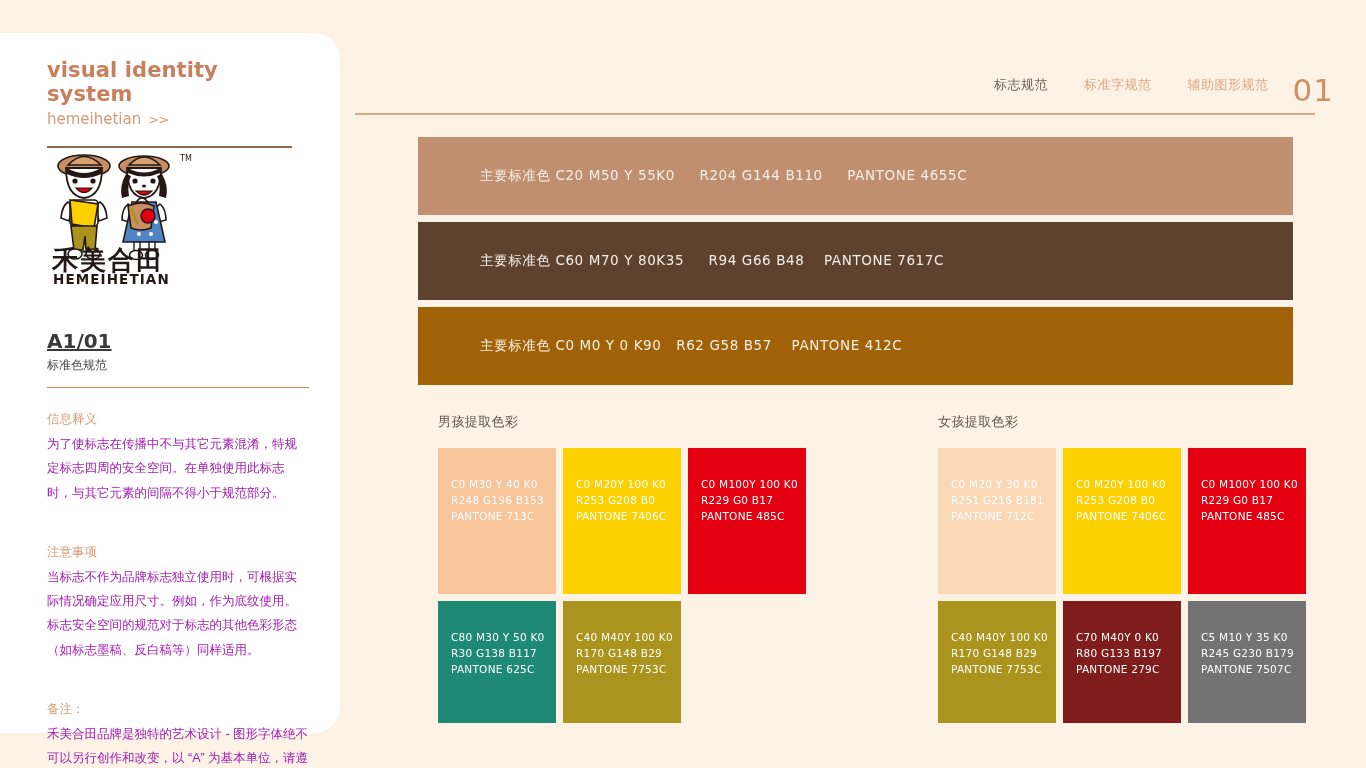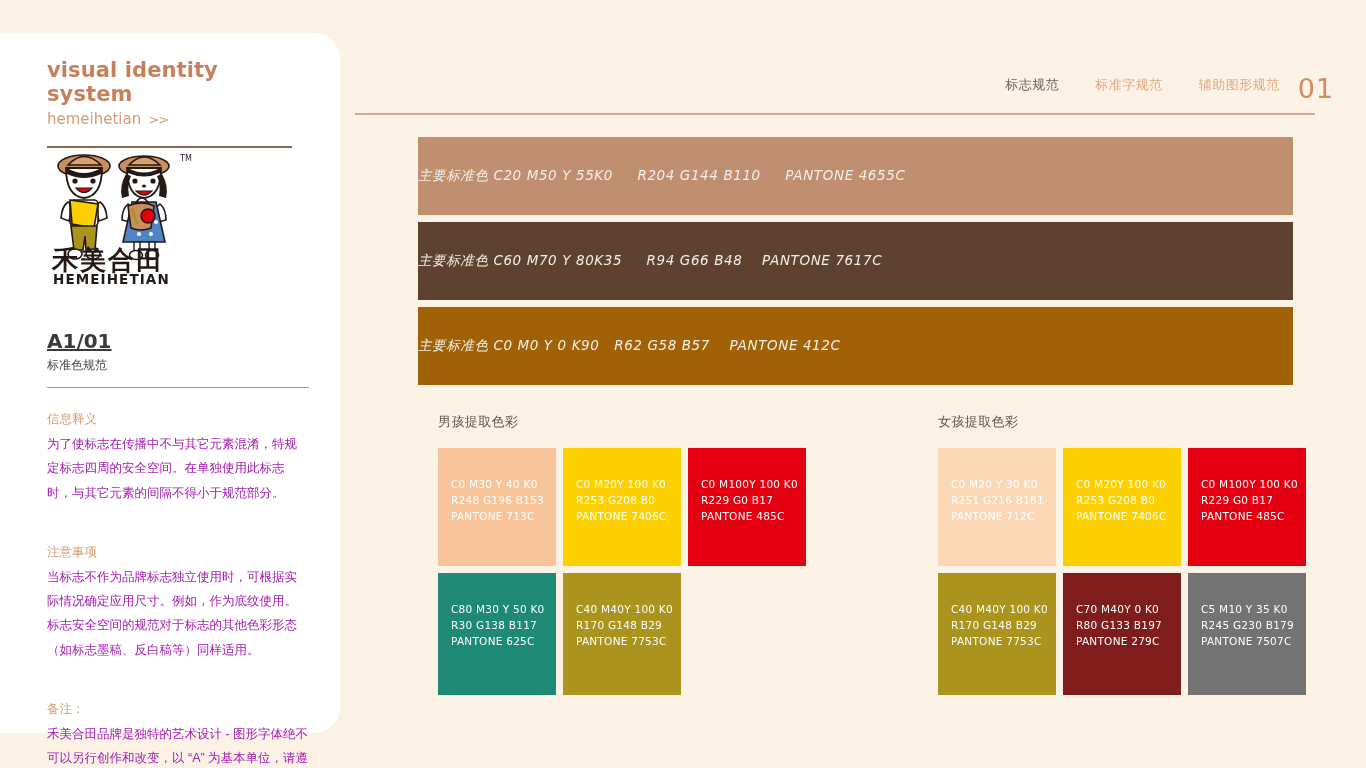--- a/index.html
+++ b/index.html
@@ -45,46 +45,46 @@
   .sec{ margin-top:20px; }
   .sec-head{ font-size:12.5px; color:#d79a74; line-height:1.9; }
   .sec-body{ font-size:12.5px; color:#a21caf; line-height:1.95; }
   .gap{ height:16px; }
 
   
   #topnav{ position:absolute; right:32px; top:76px; display:flex; align-items:flex-start; gap:0; }
   .nav-item{ font-size:13px; color:#e0a87f; padding:0 18px; letter-spacing:.5px; }
   .nav-item.active{ color:#6b6560; }
   #page-num{
-    font-size:27px; color:#d08e63; margin-left:0; line-height:.95;
+    font-size:31px; color:#d08e63; margin-left:6px; line-height:.95;
     font-family:"DejaVu Sans", sans-serif; letter-spacing:1px;
   }
   #header-rule{
     position:absolute; left:355px; top:113px; width:960px; height:2px;
     background:#dca985;
   }
 
   
   #bars{ position:absolute; left:418px; top:137px; width:875px; }
   .bar{
     height:78px; display:flex; align-items:center; margin-bottom:7px;
     color:#f6efe8; font-size:13.5px; letter-spacing:.6px;
     font-family:"DejaVu Sans", sans-serif;
   }
-  .bar .txt{ white-space:pre;font-style:italic; }
+  .bar .txt{ padding-left:62px; white-space:pre; }
 
   
   #palettes{ position:absolute; left:418px; top:413px; width:875px; }
   .pal{ position:absolute; top:0; width:400px;padding-left:20px; }
   #pal-boy{ left:0; }
   #pal-girl{ left:500px; }
   .pal-title{ font-size:13px; color:#5c5650; margin-bottom:17px; letter-spacing:.4px; }
   .grid{ display:flex; flex-wrap:wrap; gap:7px; width:369px; }
   .sw{
-    width:118px; height:118px; position:relative;
+    width:118px; height:146px; position:relative;
     font-family:"DejaVu Sans", sans-serif;
   }
   .sw .lines{
     position:absolute; left:13px; top:29px; right:6px;
     font-size:10.5px; line-height:1.52; letter-spacing:.25px;
   }
   .sw.tall{ height:122px; }
 </style>
 </head>
 <body>

